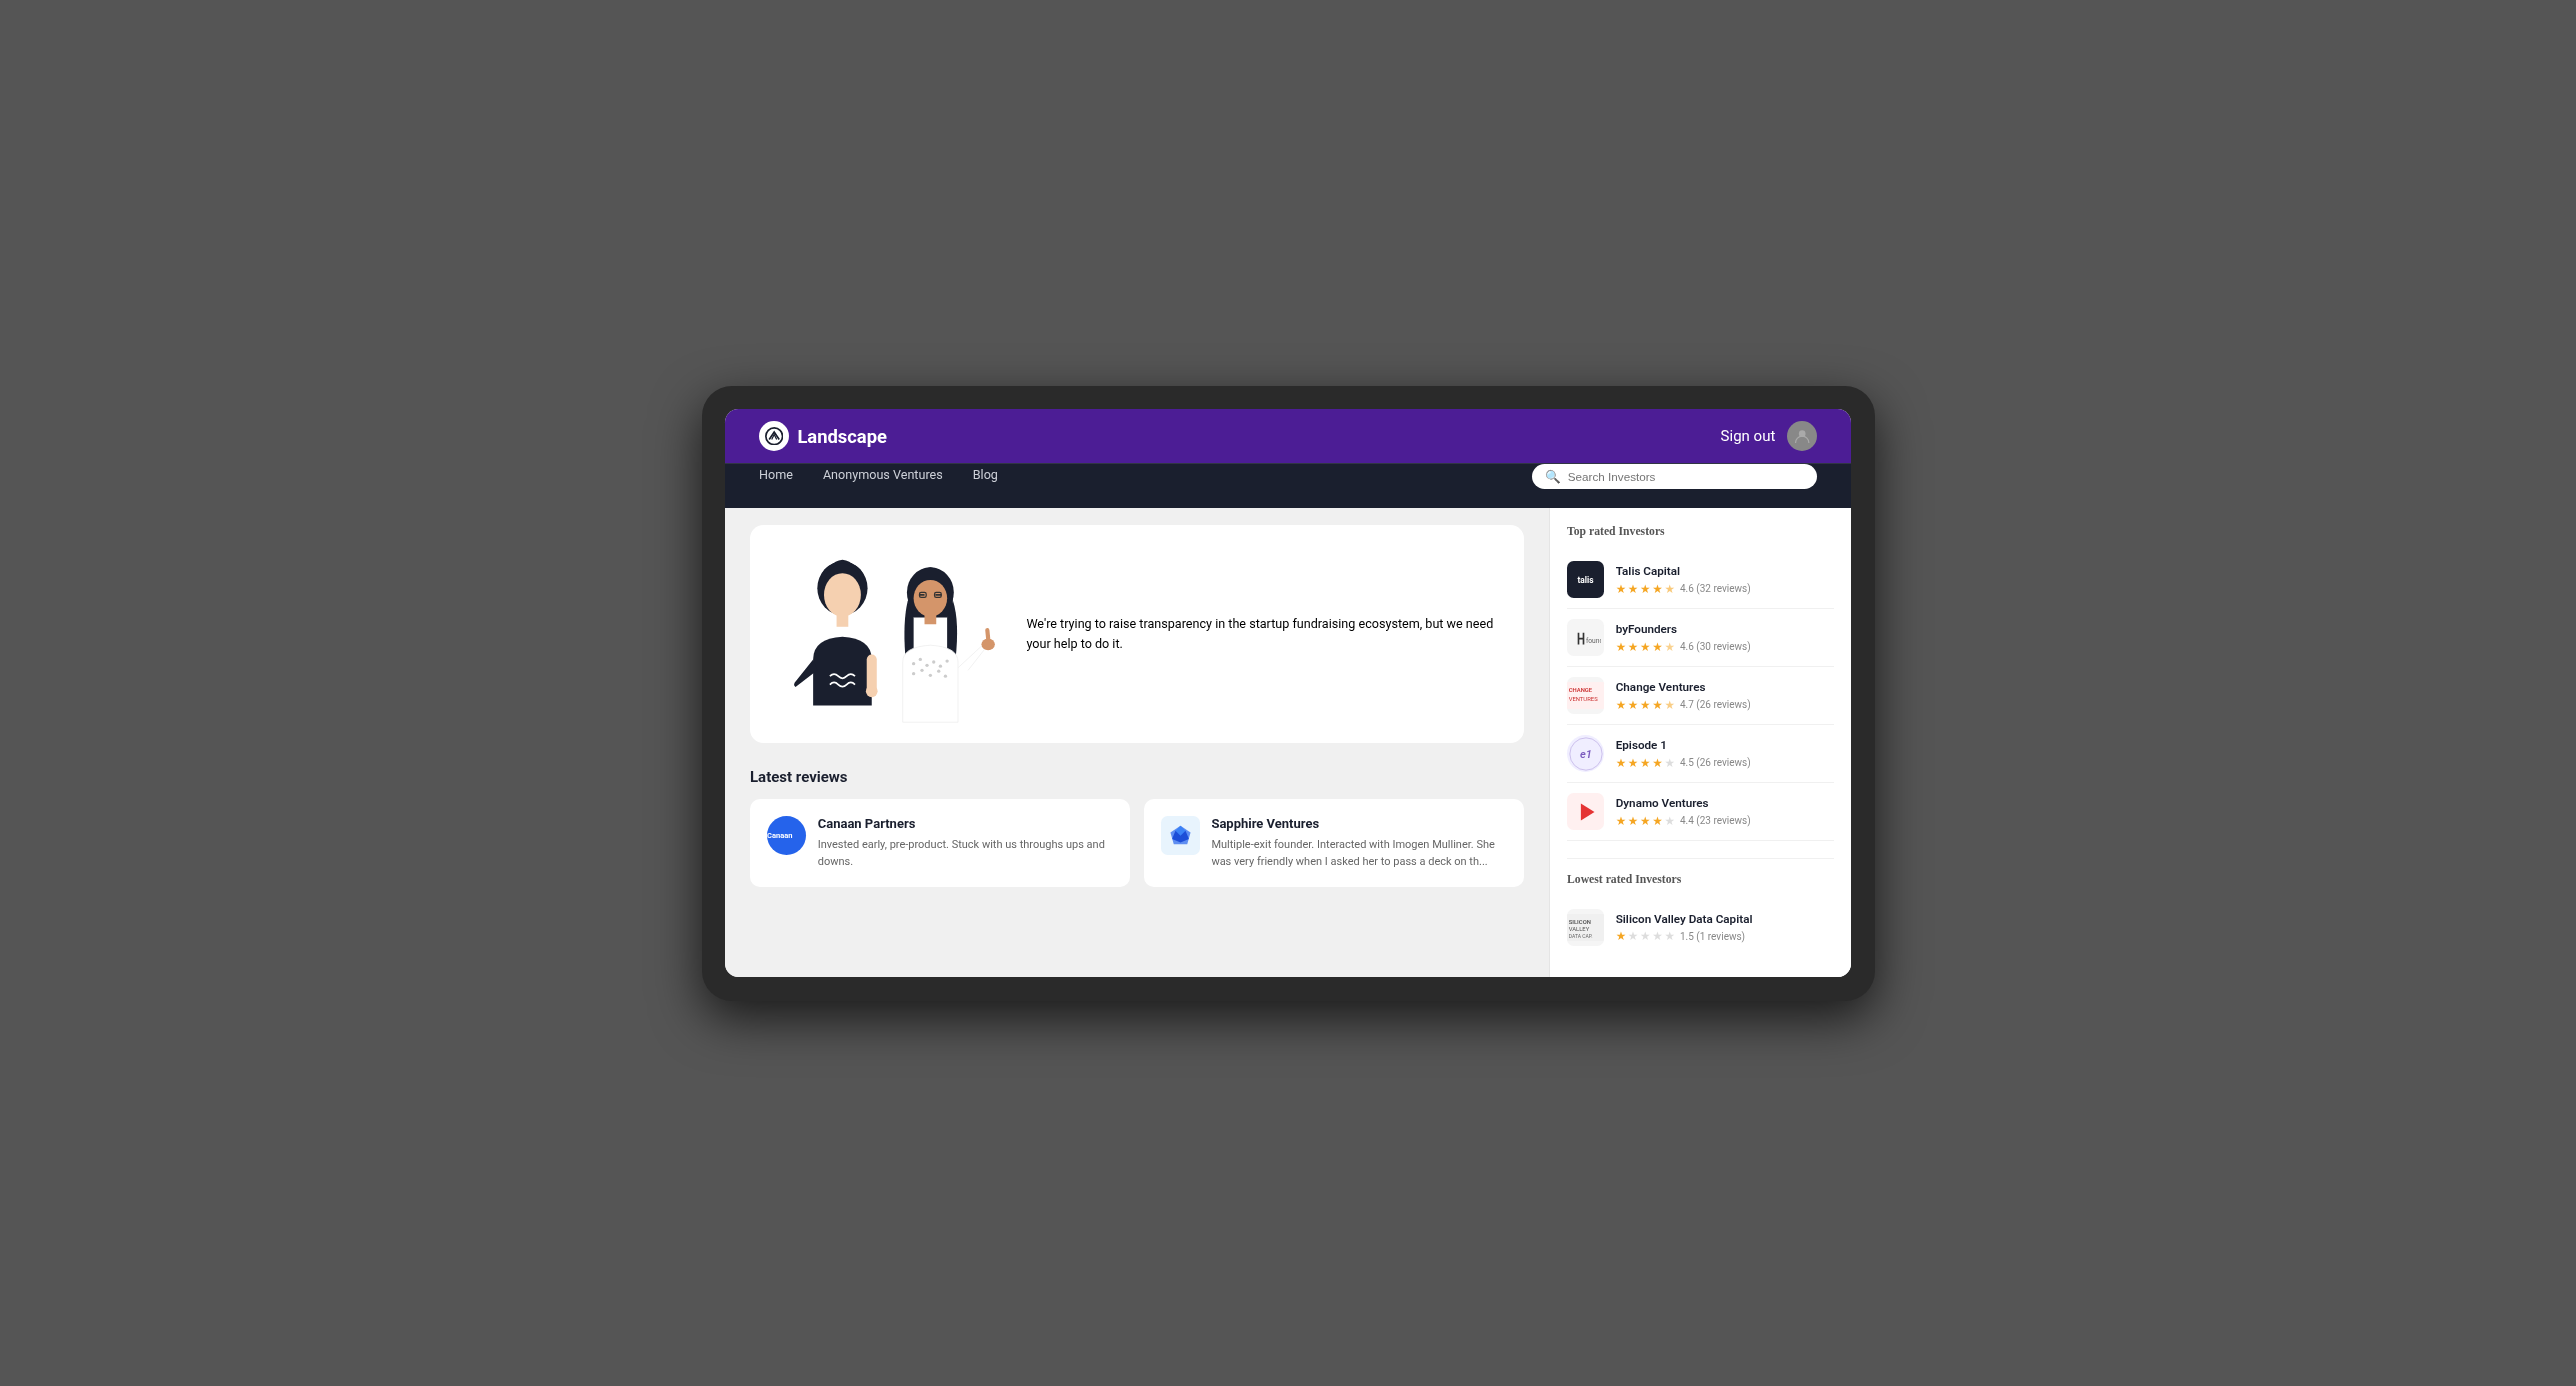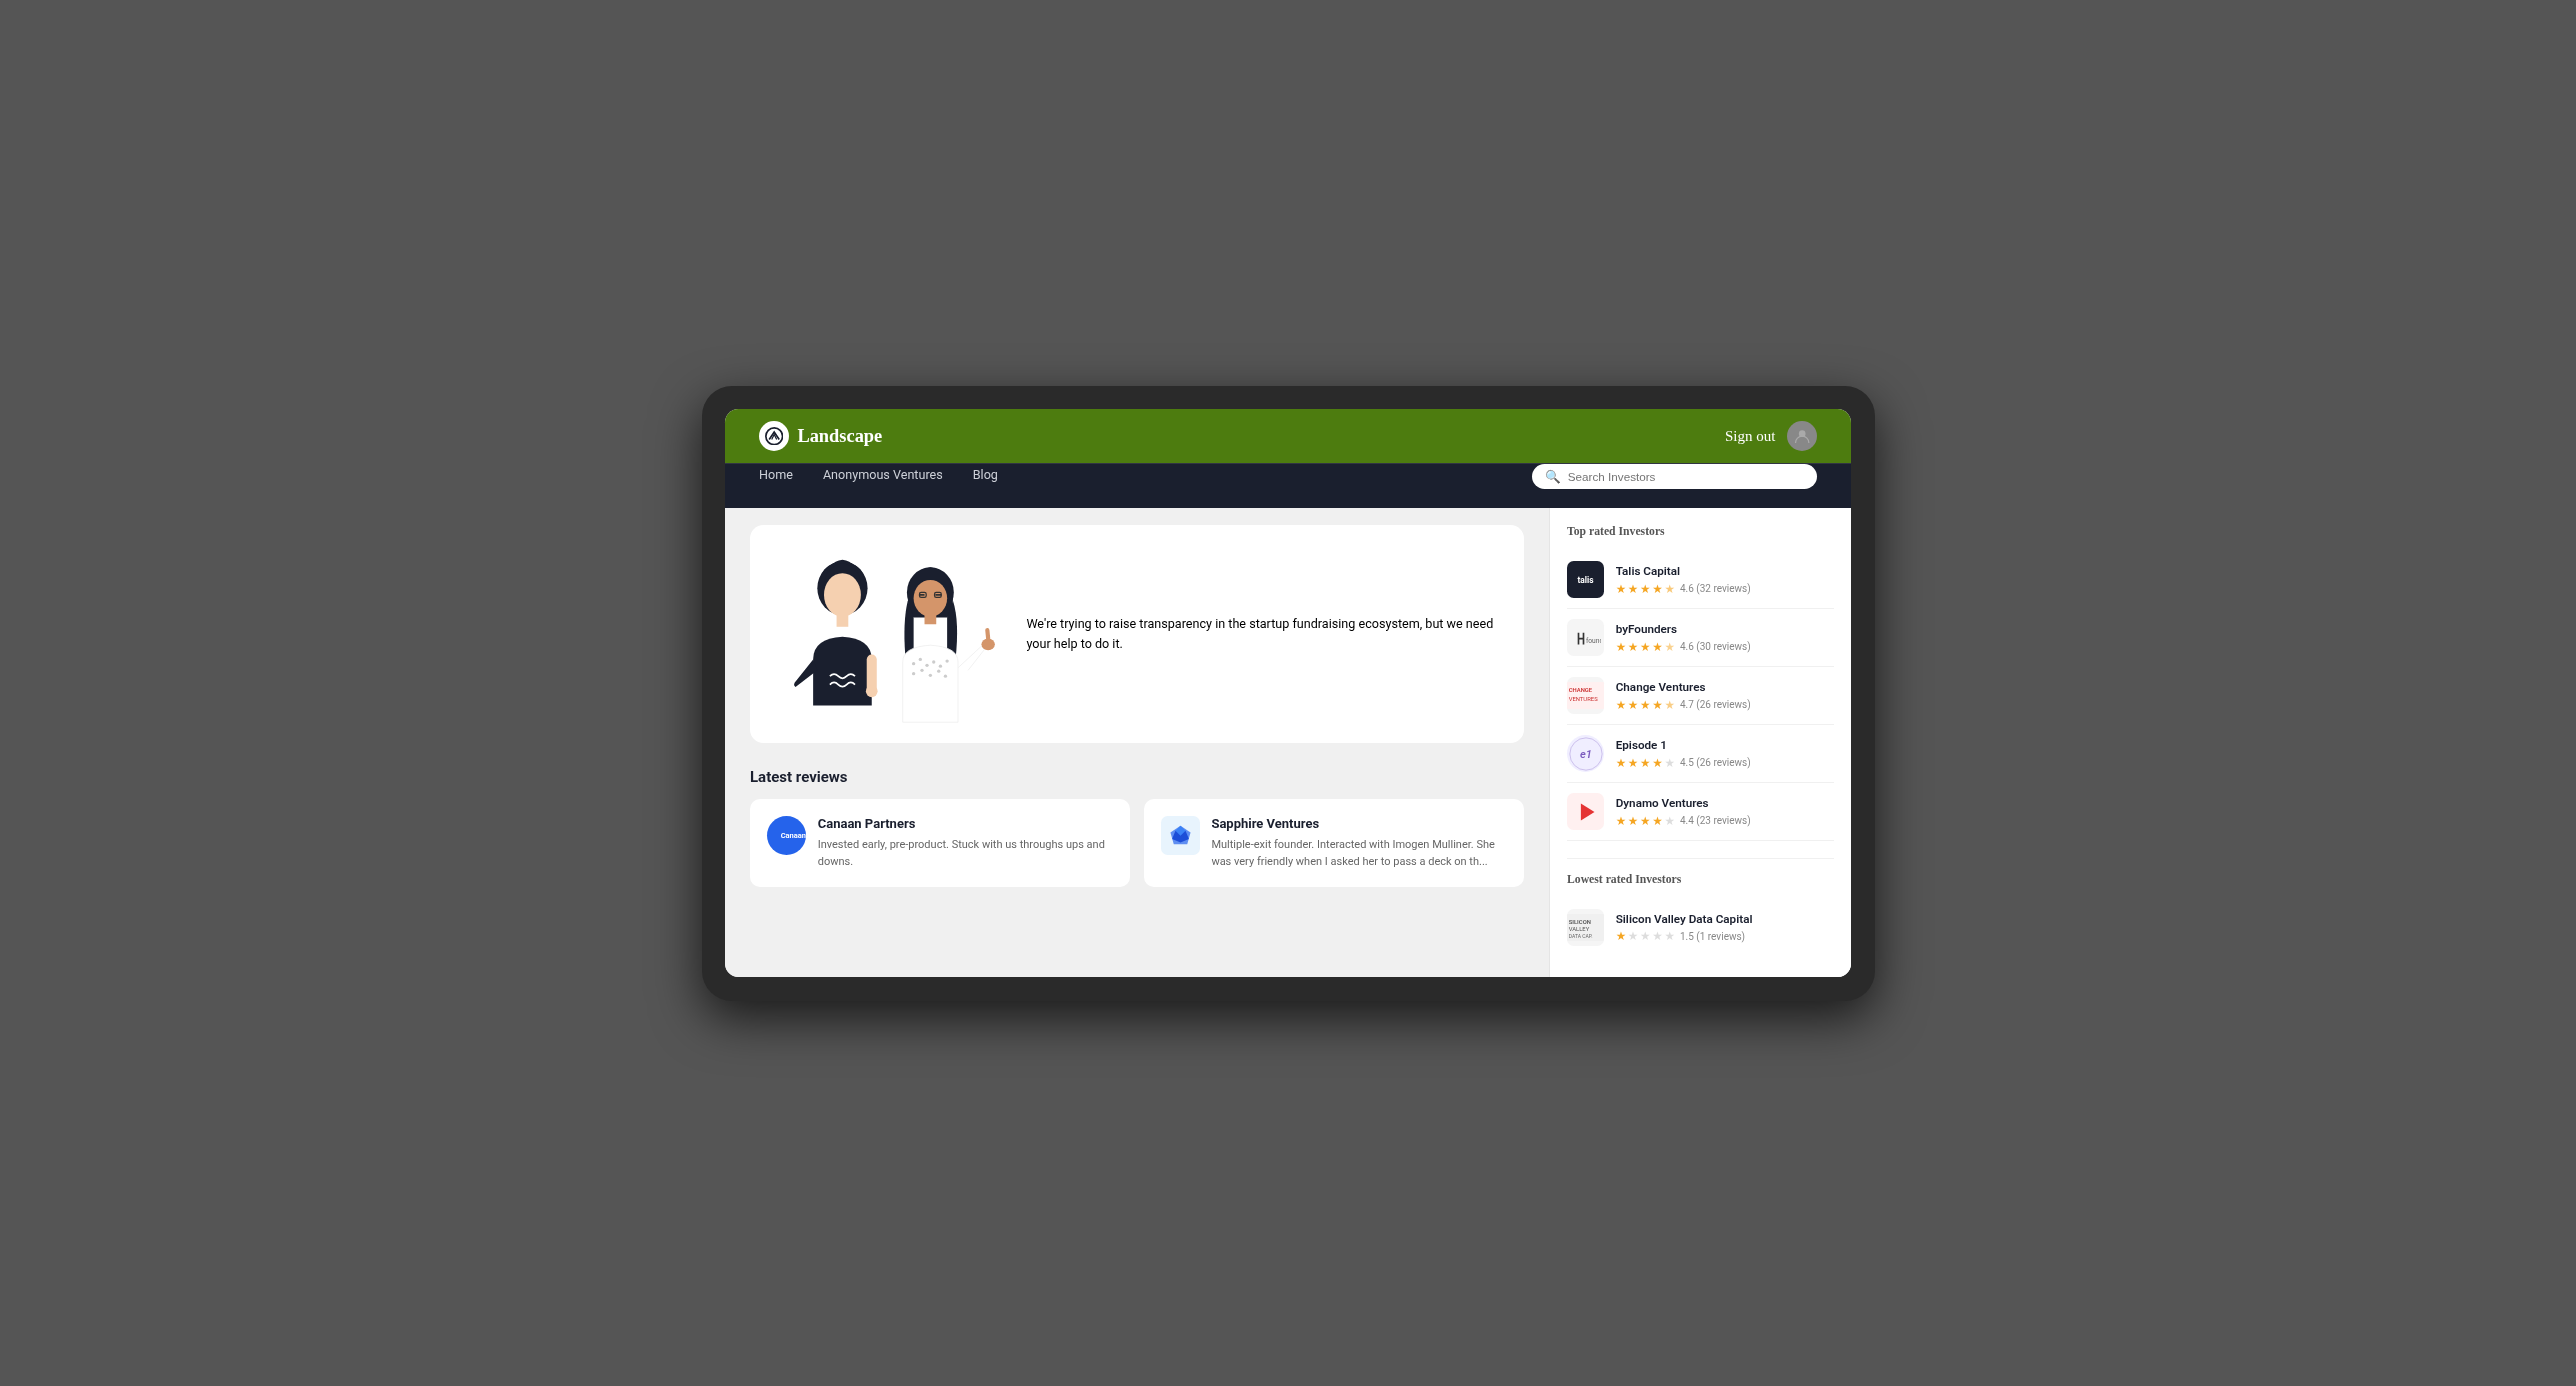--- a/index.html
+++ b/index.html
@@ -19,27 +19,26 @@
       box-shadow: 0 17px 50px rgba(0,0,0,0.7);
     }
     .screen {
       background: #f0f0f0;
       border-radius: 13.4px;
       overflow: hidden;
       width: 100%;
     }
     
     .navbar {
-      background: #4d7c0f;
+      background: #4c1d95;
       padding: 0 34px;
       height: 54px;
       display: flex;
       align-items: center;
       justify-content: space-between;
-      font-family: Liberation Serif, serif;
     }
     .navbar-brand {
       display: flex;
       align-items: center;
       gap: 8.4px;
       color: white;
       font-size: 18.4px;
       font-weight: 700;
     }
     .brand-logo {
@@ -261,21 +260,21 @@
     .canaan-logo {
       background: #2563eb;
       color: white;
       font-size: 9.2px;
       font-weight: 700;
       width: 39px;
       height: 39px;
       border-radius: 50%;
       display: flex;
       align-items: center;
-      justify-content: flex-end;
+      justify-content: flex-start;
     }
     
     .sapphire-logo {
       background: #e8f4fd;
       color: #2563eb;
       font-size: 15px;
       width: 39px;
       height: 39px;
       border-radius: 6.7px;
       display: flex;

